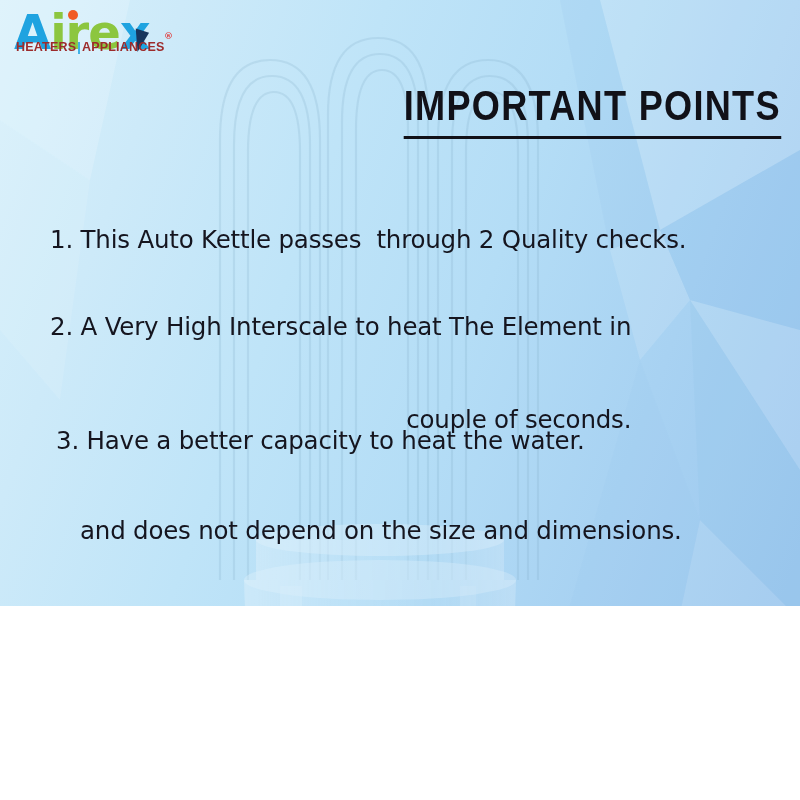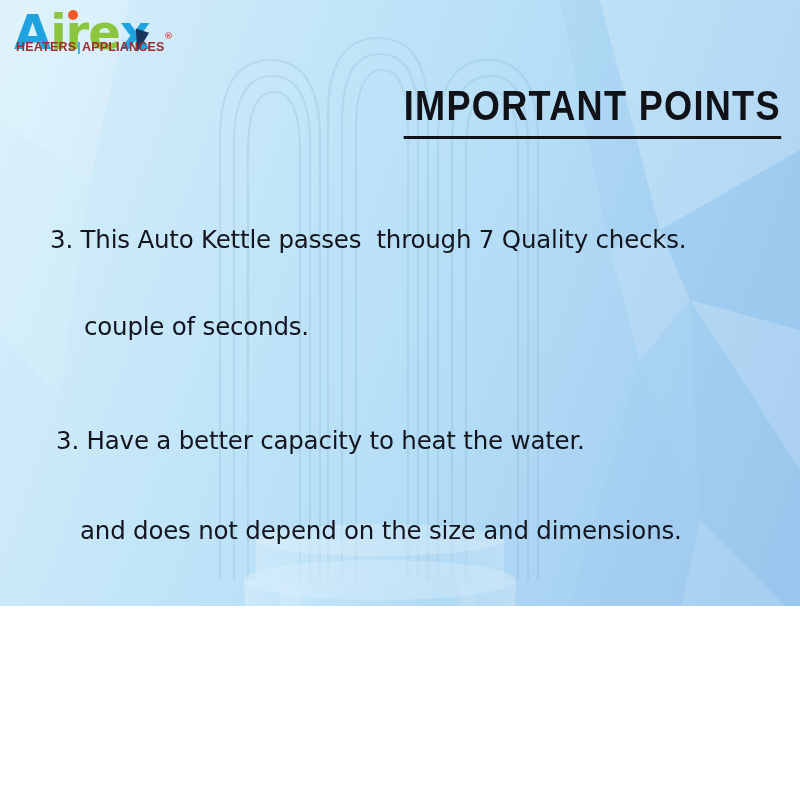--- a/index.html
+++ b/index.html
@@ -148,21 +148,21 @@
     font-size: 24.5px;
     line-height: 31px;
     letter-spacing: -0.2px;
     white-space: pre;
   }
   .point .l1 { display: block; }
   .point .l2 { display: block; }
 
   .p1 { position: absolute; left: 50px;  top: 10px;  }
   .p2 { position: absolute; left: 50px;  top: 97px;  }
-  .p2 .l2 { padding-left: 34px; }
+  .p2 .l2 { padding-left: 34px; text-align: right; }
   .p3 { position: absolute; left: 56px;  top: 211px; }
   .p4 { position: absolute; left: 48px;  top: 301px; }
   .p4 .l2 { padding-left: 32px; text-align: right; }
   .p5 { position: absolute; left: 48px;  top: 411px; }
   .p5 .l2 { padding-left: 30px; }
 
   
   .note {
     position: absolute;
     left: 52px;
@@ -245,24 +245,25 @@
     <div class="logo-sub"><span>HEATERS</span><span class="bar">|</span><span>APPLIANCES</span></div>
   </div>
 
   <div class="headline">
     <span class="headline-text">IMPORTANT POINTS</span>
   </div>
 
   <div class="points">
 
     <div class="point p1">
-      <span class="l1">3. This Auto Kettle passes  through 7 Quality checks.</span>
+      <span class="l1">1. This Auto Kettle passes  through 2 Quality checks.</span>
     </div>
 
     <div class="point p2">
+      <span class="l1">2. A Very High Interscale to heat The Element in</span>
       <span class="l2">couple of seconds.</span>
     </div>
 
     <div class="point p3">
       <span class="l1">3. Have a better capacity to heat the water.</span>
     </div>
 
     <div class="point p4">
       <span class="l2">and does not depend on the size and dimensions.</span>
     </div>

